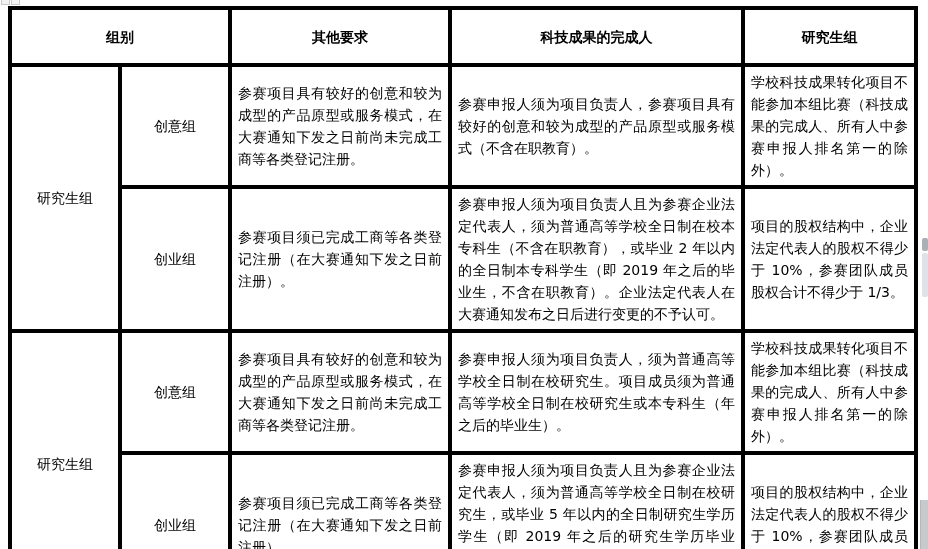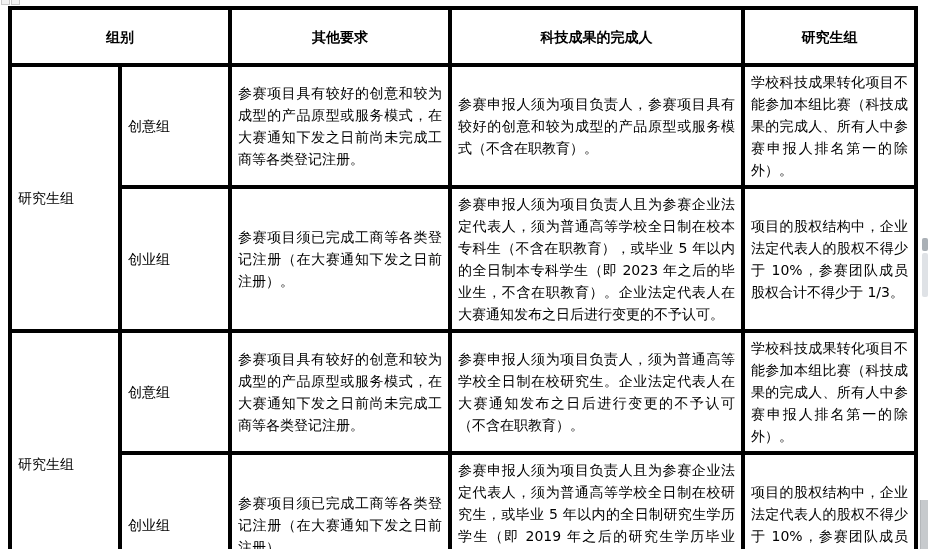--- a/index.html
+++ b/index.html
@@ -32,21 +32,21 @@
   table.doc th{
     font-weight:bold;
     text-align:center;
     padding:2px 4px;
   }
   tr.hdr{height:57px;}
   tr.r1{height:110px;}
   tr.r2{height:139px;}
   tr.r3{height:107px;}
   tr.r4{height:126px;}
-  td.center{padding:2px 4px;}
+  td.center{text-align:center;padding:2px 4px;}
   td.txt{
     text-align:justify;
     text-justify:inter-ideograph;
   }
 
   
   .handle-artifact{
     position:absolute;left:0;top:0;width:20px;height:5px;
   }
   .handle-artifact .sq{
@@ -92,29 +92,29 @@
       <td rowspan="2" class="center">研究生组</td>
       <td class="center">创意组</td>
       <td class="txt">参赛项目具有较好的创意和较为成型的产品原型或服务模式，在大赛通知下发之日前尚未完成工商等各类登记注册。</td>
       <td class="txt">参赛申报人须为项目负责人，参赛项目具有较好的创意和较为成型的产品原型或服务模式（不含在职教育）。</td>
       <td class="txt">学校科技成果转化项目不能参加本组比赛（科技成果的完成人、所有人中参赛申报人排名第一的除外）。</td>
     </tr>
 
     <tr class="r2">
       <td class="center">创业组</td>
       <td class="txt">参赛项目须已完成工商等各类登记注册（在大赛通知下发之日前注册）。</td>
-      <td class="txt">参赛申报人须为项目负责人且为参赛企业法定代表人，须为普通高等学校全日制在校本专科生（不含在职教育），或毕业 5 年以内的全日制本专科学生（即 2023 年之后的毕业生，不含在职教育）。企业法定代表人在大赛通知发布之日后进行变更的不予认可。</td>
+      <td class="txt">参赛申报人须为项目负责人且为参赛企业法定代表人，须为普通高等学校全日制在校本专科生（不含在职教育），或毕业 2 年以内的全日制本专科学生（即 2019 年之后的毕业生，不含在职教育）。企业法定代表人在大赛通知发布之日后进行变更的不予认可。</td>
       <td class="txt">项目的股权结构中，企业法定代表人的股权不得少于 10%，参赛团队成员股权合计不得少于 1/3。</td>
     </tr>
 
     <tr class="r3">
       <td rowspan="2" class="center">研究生组</td>
       <td class="center">创意组</td>
       <td class="txt">参赛项目具有较好的创意和较为成型的产品原型或服务模式，在大赛通知下发之日前尚未完成工商等各类登记注册。</td>
-      <td class="txt">参赛申报人须为项目负责人，须为普通高等学校全日制在校研究生。企业法定代表人在大赛通知发布之日后进行变更的不予认可（不含在职教育）。</td>
+      <td class="txt">参赛申报人须为项目负责人，须为普通高等学校全日制在校研究生。项目成员须为普通高等学校全日制在校研究生或本专科生（年之后的毕业生）。</td>
       <td class="txt">学校科技成果转化项目不能参加本组比赛（科技成果的完成人、所有人中参赛申报人排名第一的除外）。</td>
     </tr>
 
     <tr class="r4">
       <td class="center">创业组</td>
       <td class="txt">参赛项目须已完成工商等各类登记注册（在大赛通知下发之日前注册）。</td>
       <td class="txt">参赛申报人须为项目负责人且为参赛企业法定代表人，须为普通高等学校全日制在校研究生，或毕业 5 年以内的全日制研究生学历学生（即 2019 年之后的研究生学历毕业生）。企业法定代表人在大赛通知发布之日后进行变更的不予认可。</td>
       <td class="txt">项目的股权结构中，企业法定代表人的股权不得少于 10%，参赛团队成员股权合计不得少于 1/3。</td>
     </tr>
   </tbody>

